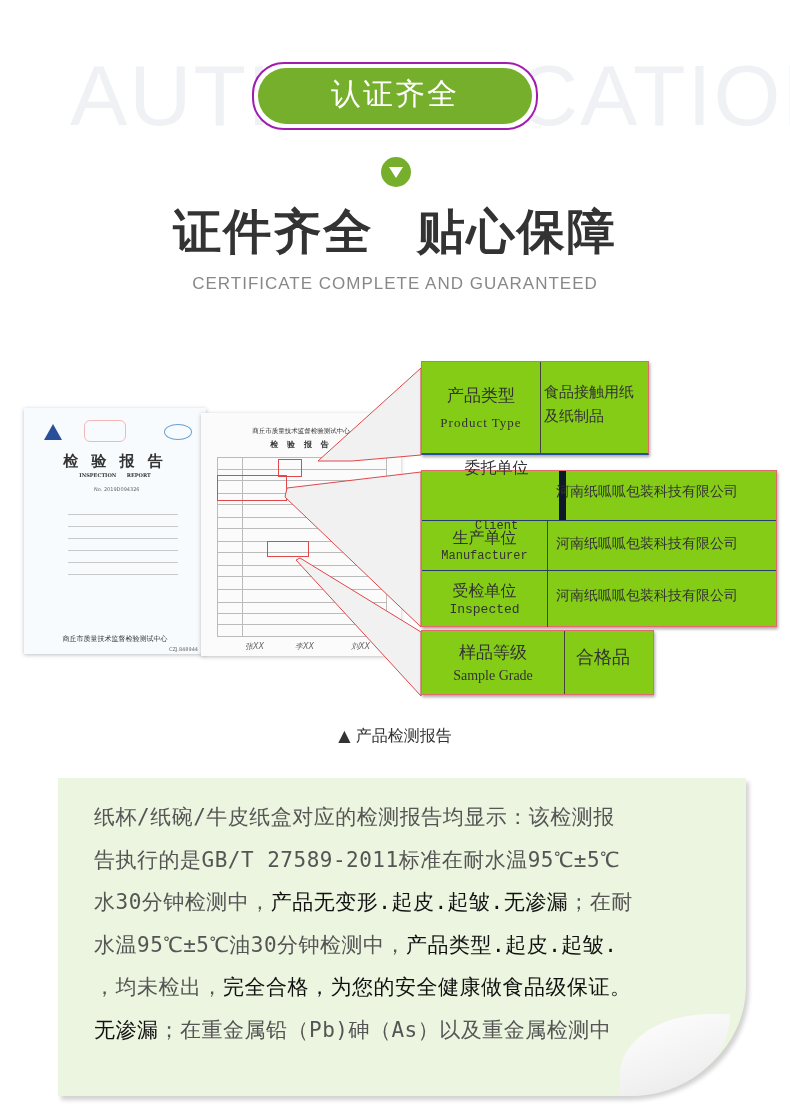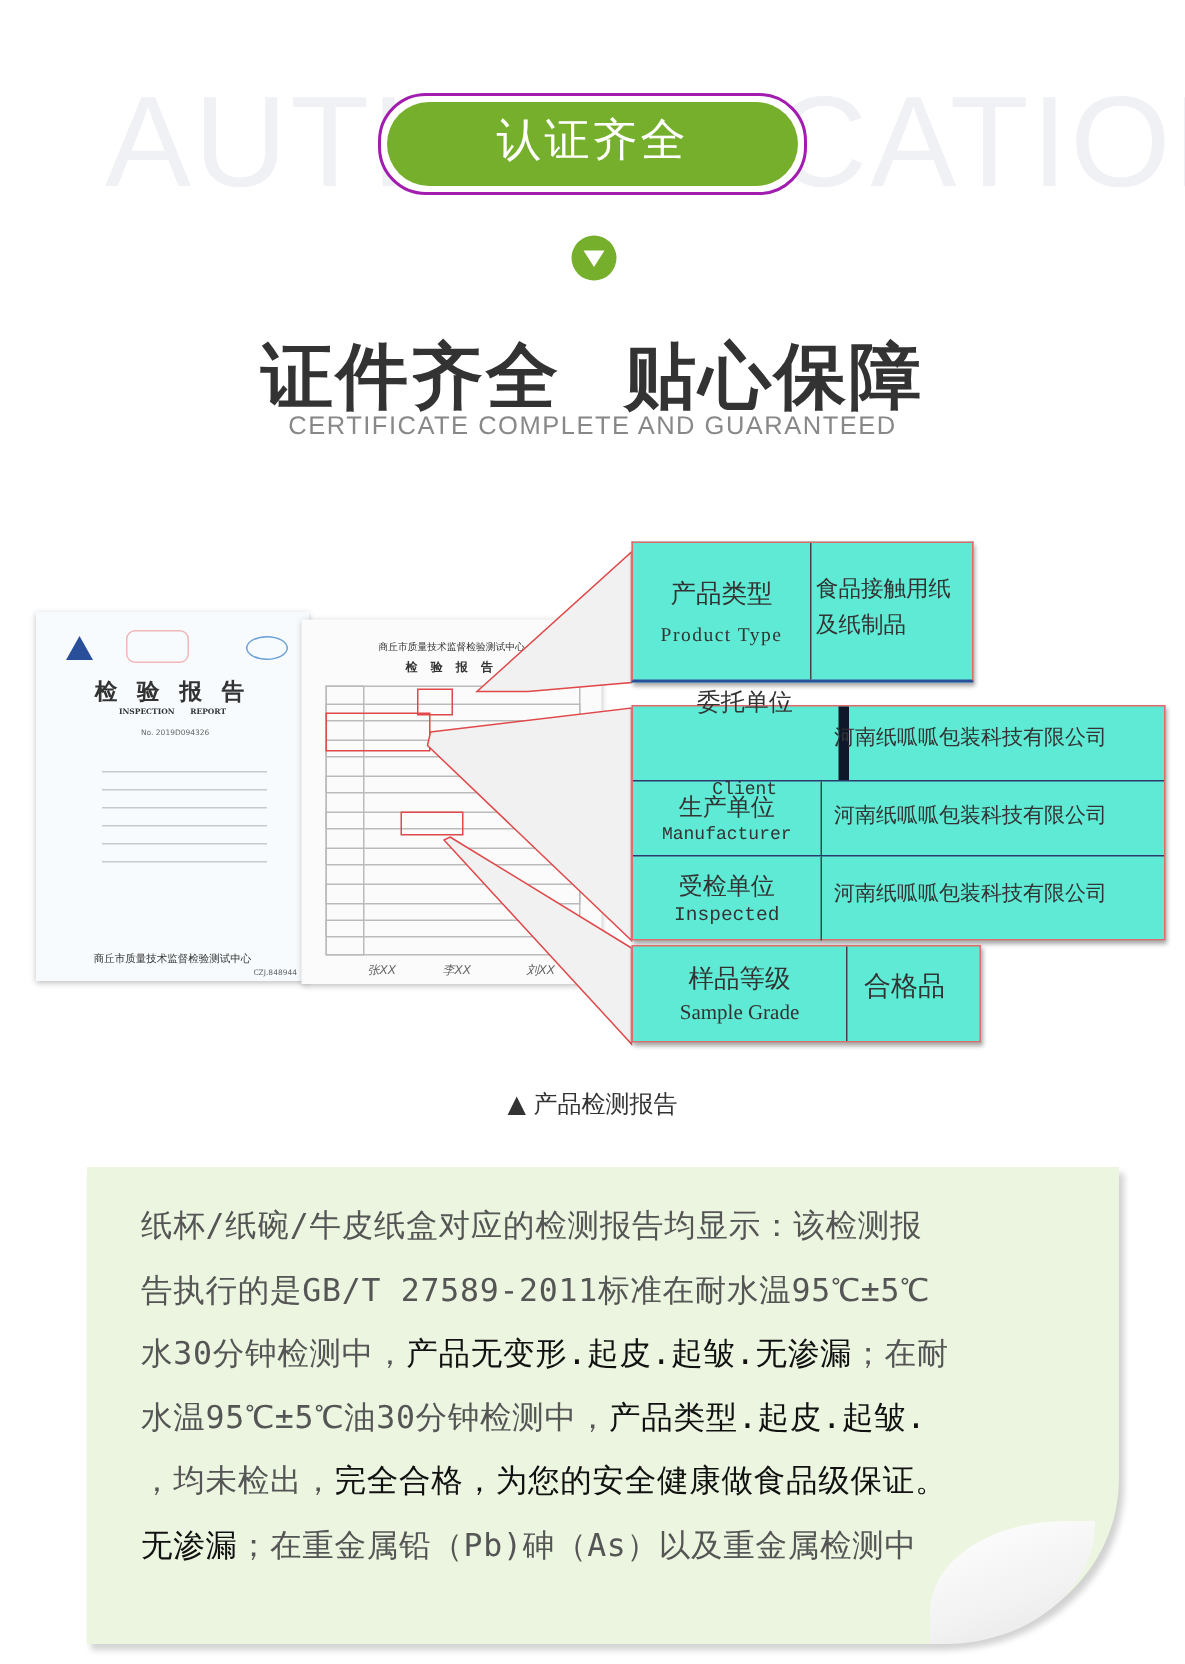--- a/index.html
+++ b/index.html
@@ -2,32 +2,32 @@
 <html><head>
 <meta charset="utf-8">
 <style>
   html,body{margin:0;padding:0;background:#ffffff;}
   body{width:790px;height:1109px;position:relative;overflow:hidden;font-family:"DejaVu Sans",sans-serif;}
   .wm{position:absolute;left:70px;top:52px;width:660px;font-family:"Liberation Sans",sans-serif;font-size:86px;letter-spacing:2px;color:#f0f1f5;line-height:1;white-space:nowrap;}
   .pill{position:absolute;left:252px;top:62px;width:286px;height:68px;border-radius:32px;border:2px solid #a21caf;background:#fff;box-sizing:border-box;}
   .pill-inner{position:absolute;left:4px;top:4px;right:4px;bottom:4px;border-radius:28px;background:#76af2b;color:#fff;font-size:30px;text-align:center;line-height:52px;letter-spacing:2px;}
   .down{position:absolute;left:381px;top:157px;width:30px;height:30px;border-radius:50%;background:#76af2b;}
   .down:after{content:"";position:absolute;left:8px;top:10px;border-left:7px solid transparent;border-right:7px solid transparent;border-top:11px solid #fff;}
-  .title{position:absolute;left:0;width:790px;top:200px;text-align:center;font-family:Liberation Serif, serif;font-weight:bold;font-size:48px;color:#333;letter-spacing:2px;margin-top:19px;}
+  .title{position:absolute;left:0;width:790px;top:200px;text-align:center;font-family:Liberation Sans, sans-serif;font-weight:bold;font-size:48px;color:#333;letter-spacing:2px;}
   .title span{margin:0 14px;}
   .subtitle{position:absolute;left:0;width:790px;top:274px;text-align:center;font-family:"Liberation Sans",sans-serif;font-size:17px;color:#888;letter-spacing:1px;}
   .doc1{position:absolute;left:24px;top:408px;width:182px;height:246px;background:#f7fbfd;box-shadow:0 1px 4px rgba(0,0,0,.25);}
   .doc2{position:absolute;left:201px;top:413px;width:200px;height:243px;background:#fbfbfb;box-shadow:0 1px 4px rgba(0,0,0,.25);}
   .d-title{position:absolute;left:0;width:100%;text-align:center;font-family:"DejaVu Serif",serif;font-weight:bold;color:#333;}
   .d-line{position:absolute;height:1px;background:#c9c9c9;}
   .d-small{position:absolute;font-size:5px;color:#666;white-space:nowrap;}
   .logo{position:absolute;left:20px;top:16px;width:0;height:0;border-left:9px solid transparent;border-right:9px solid transparent;border-bottom:16px solid #2a4f9a;}
   .grid2 div{position:absolute;border:1px solid #bbb;box-sizing:border-box;}
   .hl{position:absolute;border:1.5px solid #e0484a;box-sizing:border-box;}
-  .callout{position:absolute;background:#5eead4;border:1px solid #e06a6c;box-shadow:1px 2px 3px rgba(0,0,0,.35);box-sizing:border-box;}
+  .callout{position:absolute;background:#84cc16;border:1px solid #e06a6c;box-shadow:1px 2px 3px rgba(0,0,0,.35);box-sizing:border-box;}
   .callout .cell{position:absolute;top:0;bottom:0;display:flex;flex-direction:column;justify-content:center;align-items:center;}
   .cn-s{font-family:"DejaVu Serif",serif;color:#333;}
   .en-m{font-family:"Liberation Mono",monospace;color:#333;}
   .en-s{font-family:"Liberation Serif",serif;color:#333;}
   .row{position:absolute;left:0;right:0;border-bottom:1px solid #2a3a70;}
   .caption{position:absolute;left:0;width:790px;top:726px;text-align:center;font-size:16px;color:#333;}
   .note{position:absolute;left:58px;top:778px;width:688px;height:318px;background:#ebf5df;box-shadow:3px 4px 4px rgba(0,0,0,.18);border-bottom-right-radius:120px 110px;}
   .curl{position:absolute;left:620px;top:1014px;width:110px;height:82px;background:linear-gradient(160deg,#ffffff 0%,#f2f2f2 60%,#e6e6e6 100%);border-top-left-radius:90px 60px;border-bottom-right-radius:100px 80px;}
   .note-text{position:absolute;left:94px;top:796px;width:640px;font-family:"DejaVu Sans Mono",monospace;font-size:21px;line-height:42.5px;color:#555;letter-spacing:0.5px;}
   .note-text .dark{color:#111;text-align:center;}

